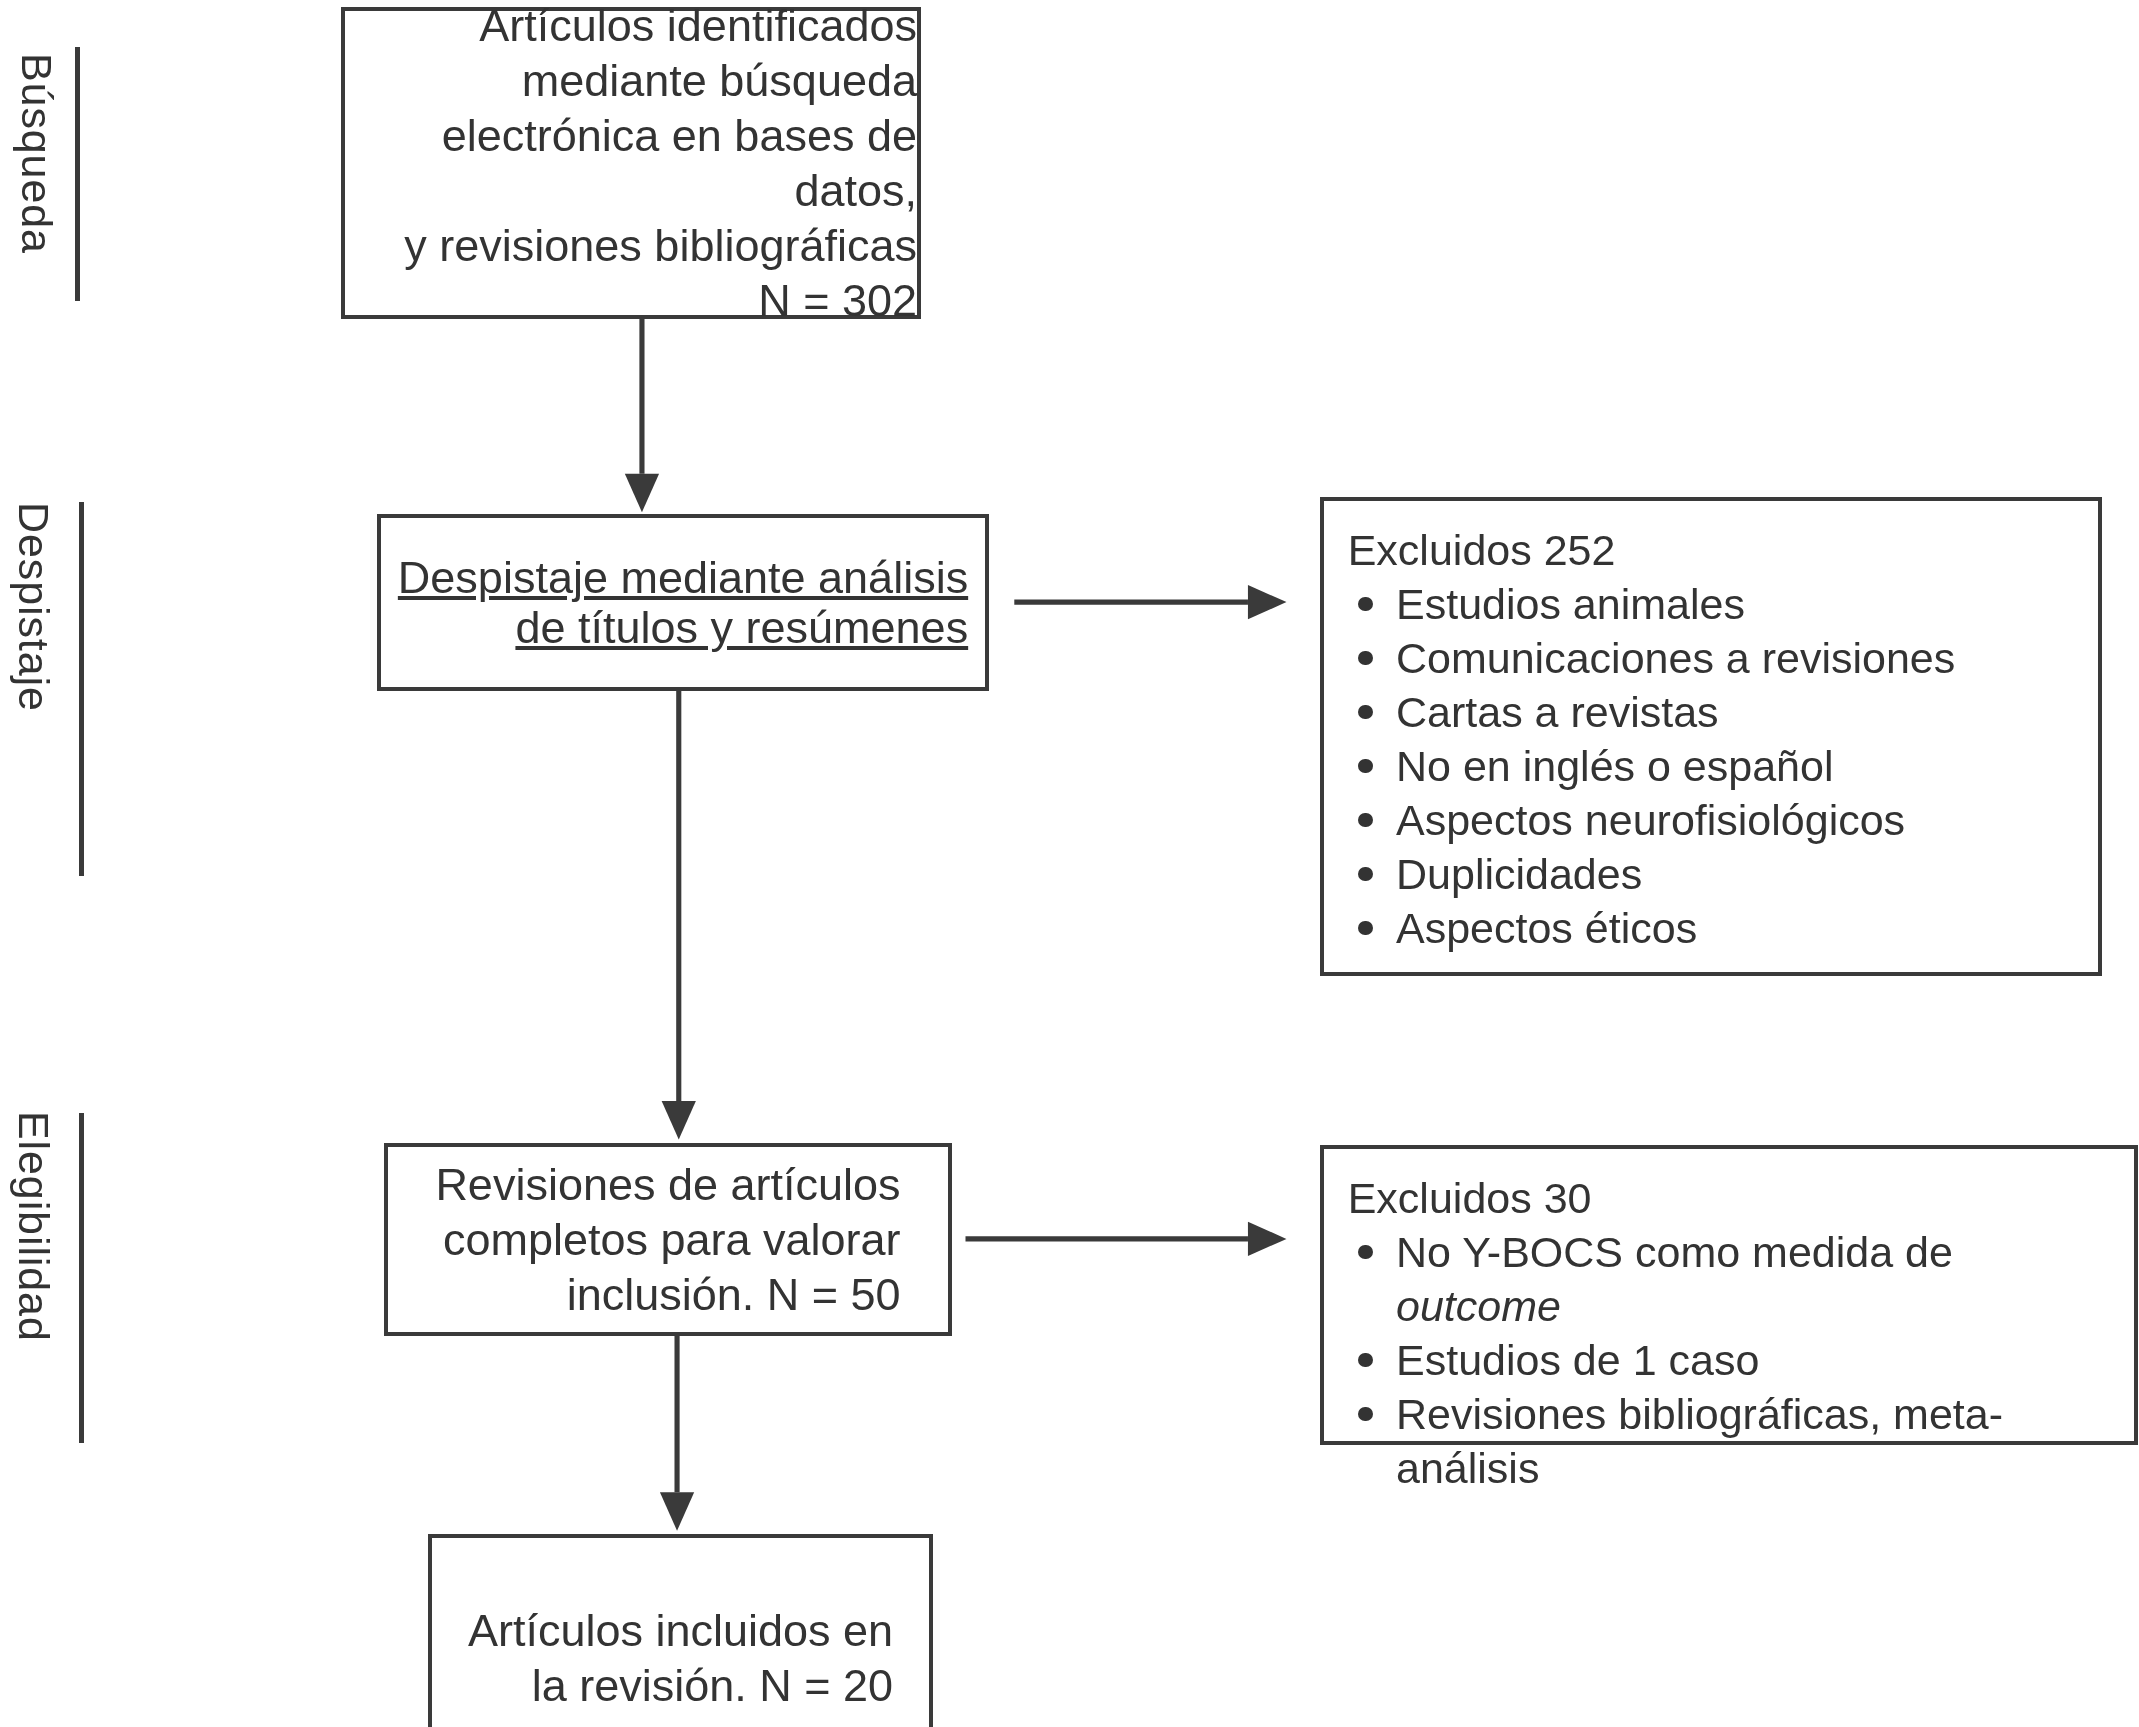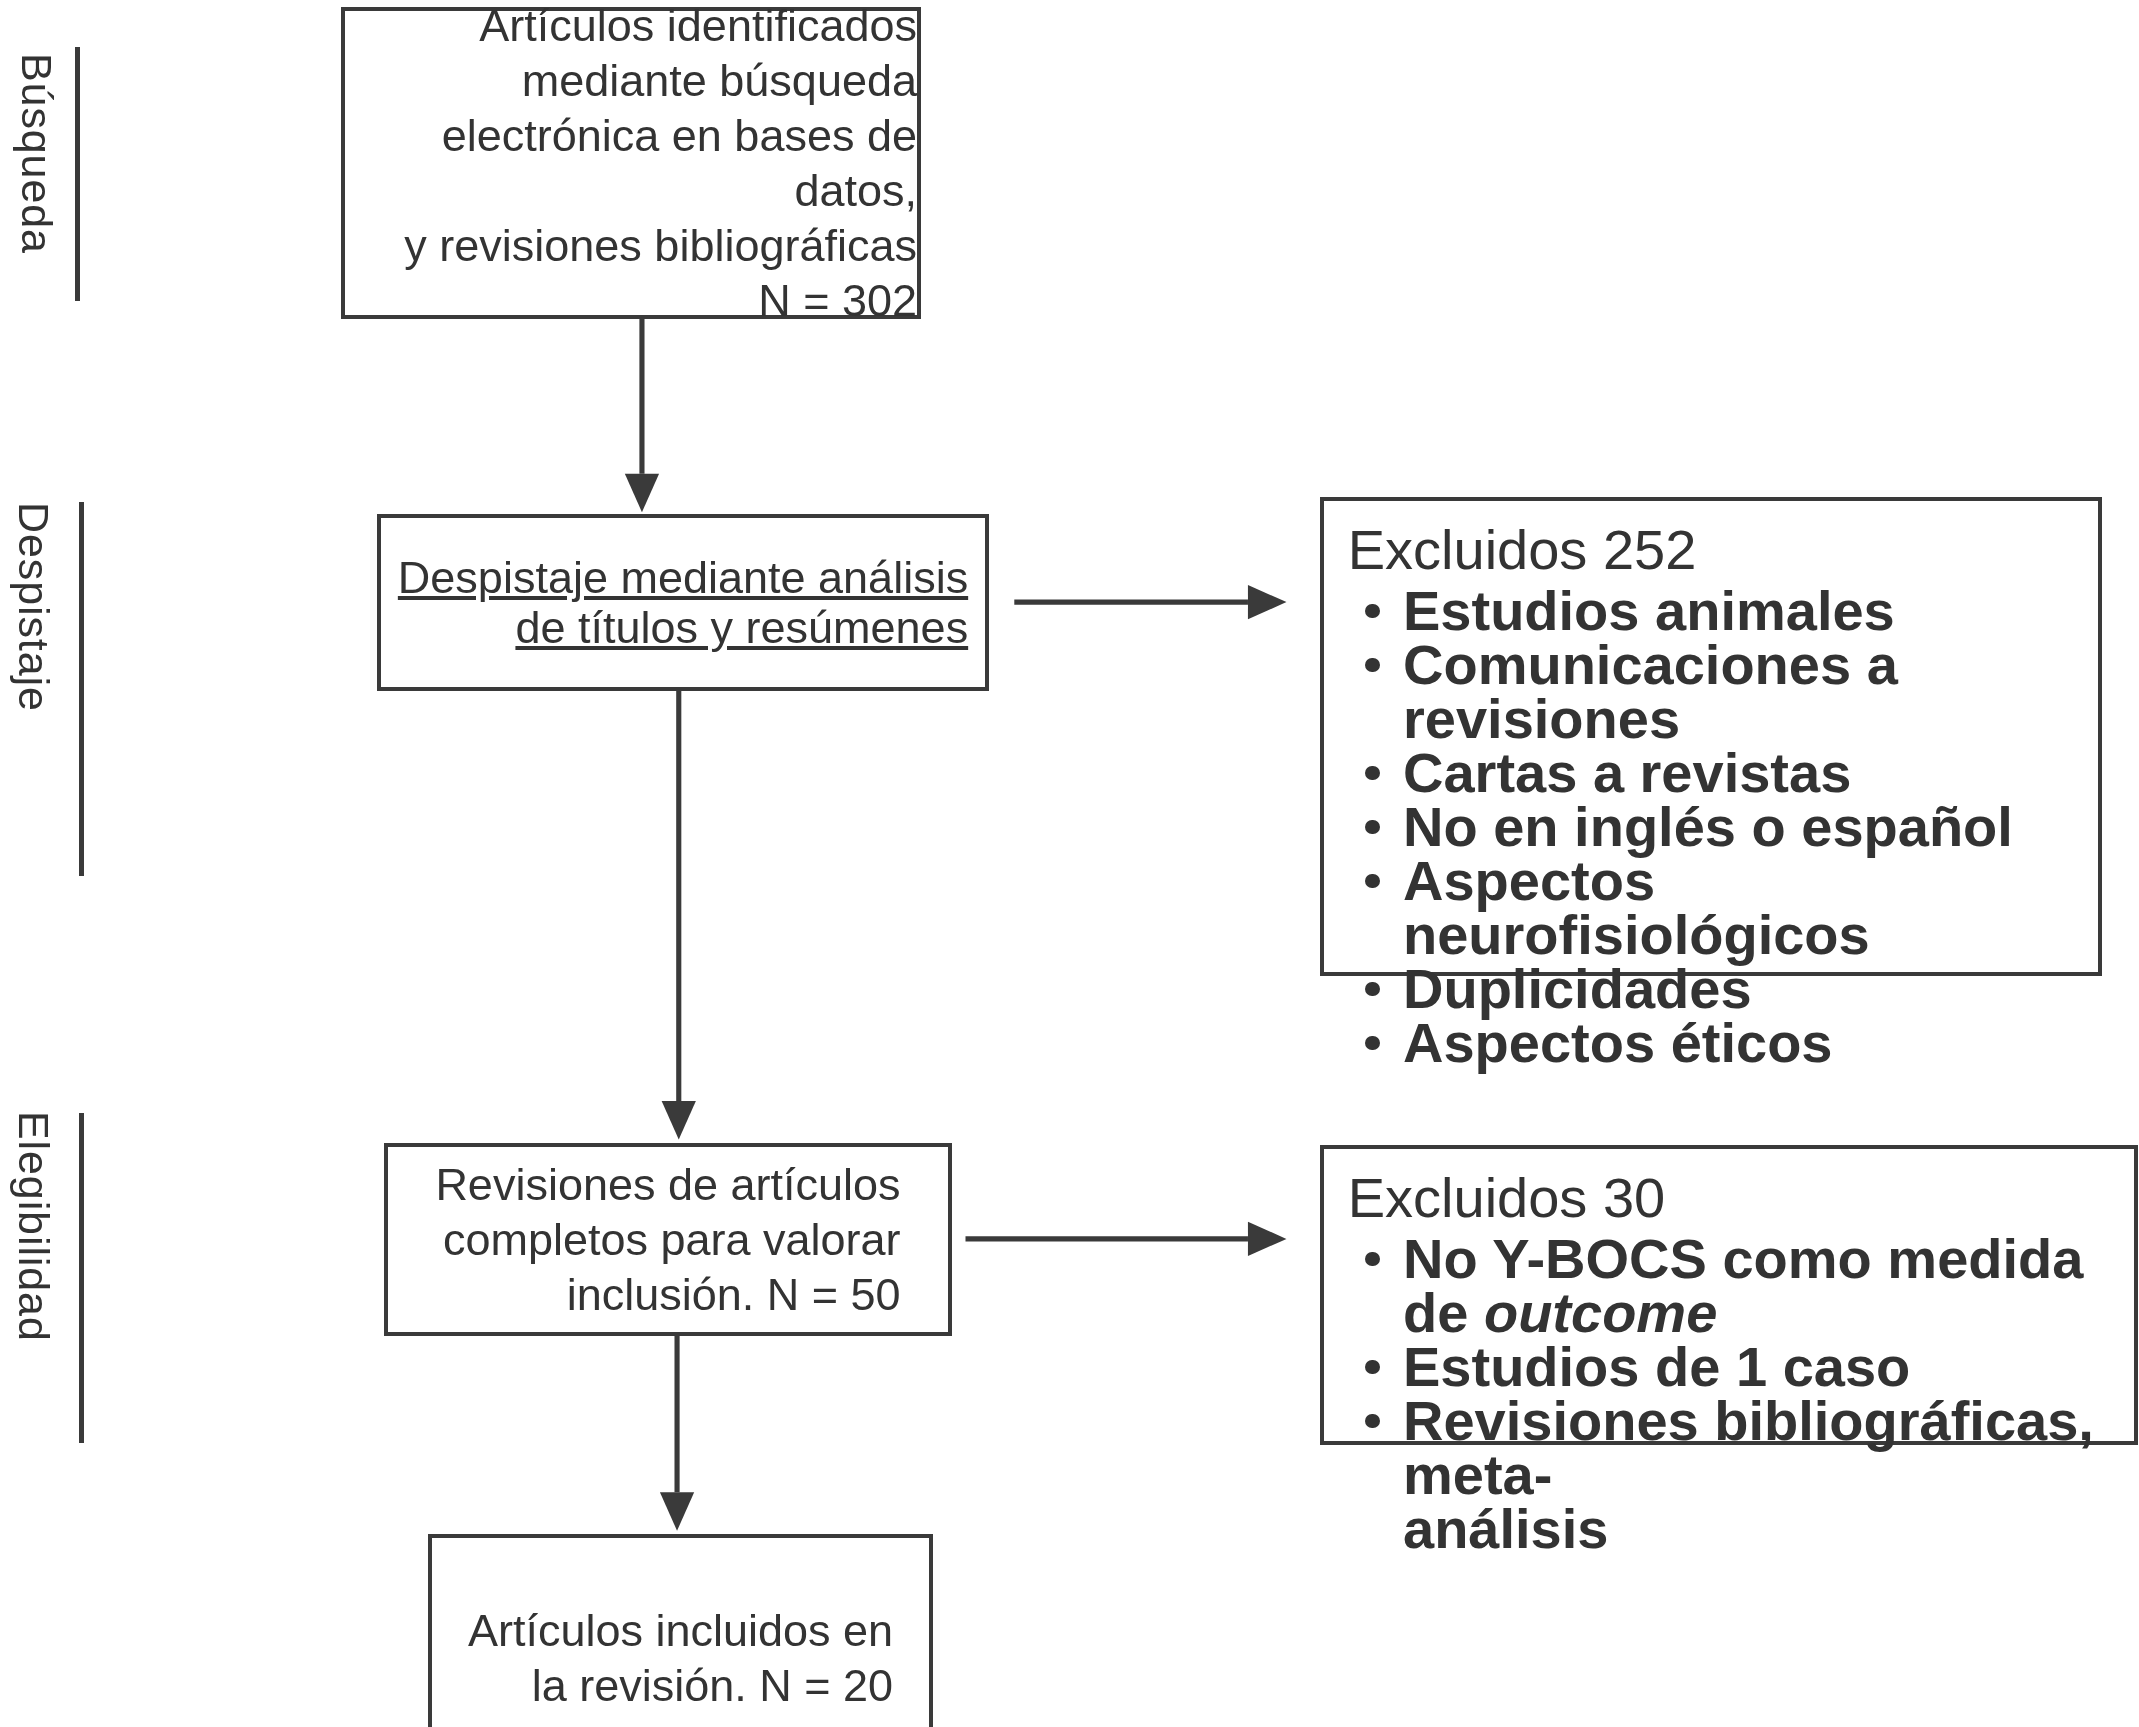--- a/index.html
+++ b/index.html
@@ -26,25 +26,25 @@
     font-size:45px;
     line-height:55px;
   }
   .fbox.wide-leading .txt{line-height:50px;text-decoration:underline;}
   
   .exbox{
     position:absolute;
     border:4.3px solid #3a3a3a;
     background:#ffffff;
     padding:22px 15.4px 0 22px;
-    font-size:56px;
+    font-size:43px;
     line-height:54px;
   }
   .exbox .extitle{padding-left:1.7px;}
-  .exbox ul{list-style:none;margin:7px;padding:0;font-weight:bold;}
+  .exbox ul{list-style:none;margin:0;padding:0;}
   .exbox li{position:relative;padding-left:50px;}
   .exbox li .dot{
     position:absolute;left:12px;top:19.7px;
     width:14.6px;height:14.6px;border-radius:50%;
     background:#333333;
   }
   .bullet-text{white-space:pre-line;}
   
   .vlabel{
     position:absolute;

